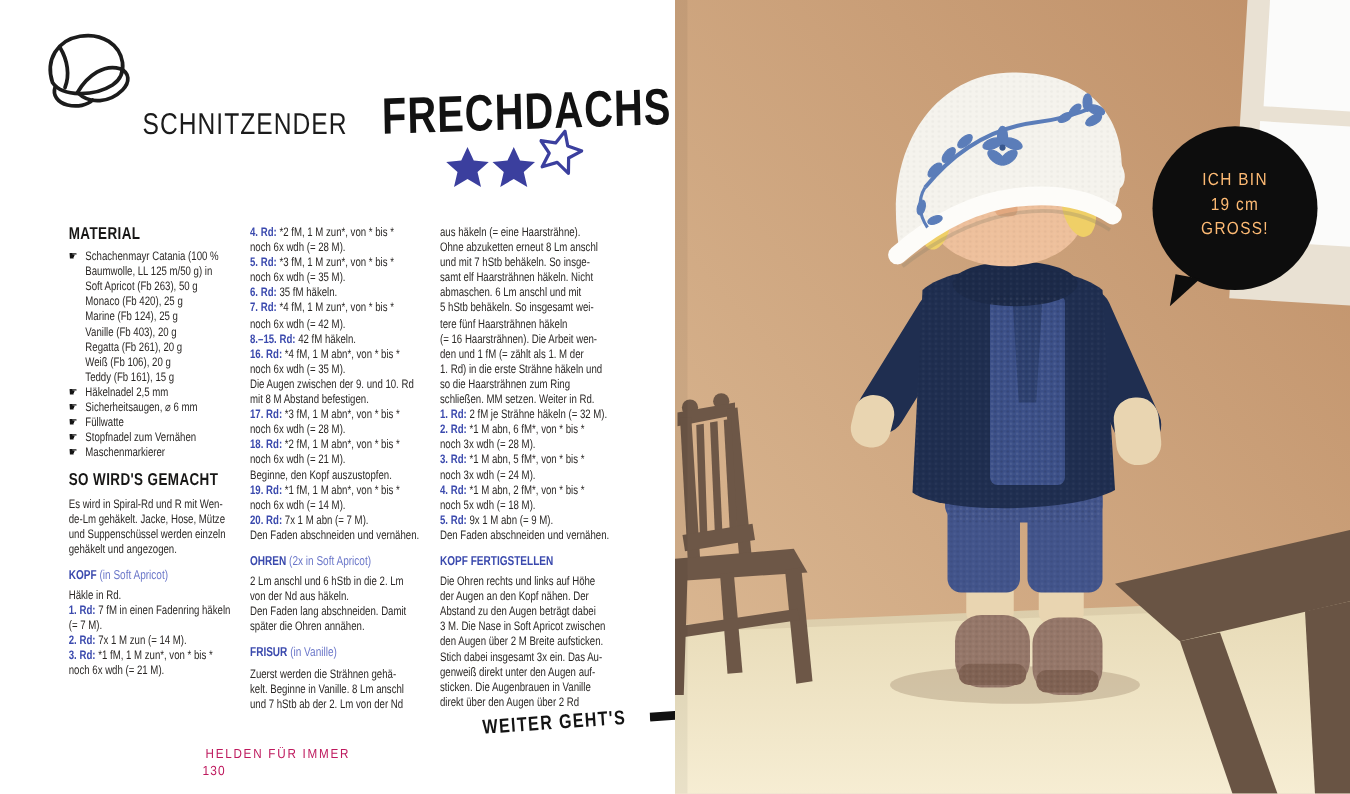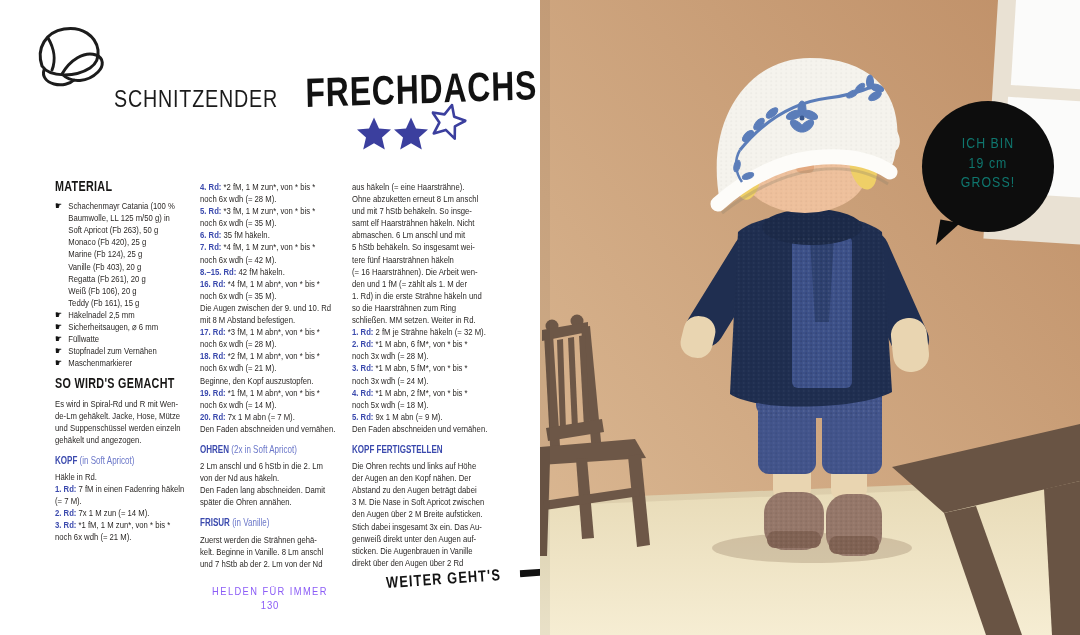--- a/index.html
+++ b/index.html
@@ -38,35 +38,35 @@
     margin:9px 0 7px;
   }
   .col .blk-heading:first-child{margin-top:0;}
   .blk-sub{margin:9px 0 4px;font-size:10.3px;white-space:nowrap;}
   .blk-sub .lbl{color:var(--accent,#3a49ad);font-weight:bold;}
   .blk-sub .par{color:var(--accent_light,#6b77c9);font-weight:500;}
   .blk-bullets{margin-bottom:1px;}
   .bullet-row{display:flex;}
   .bullet-ic{width:17px;flex:none;font-size:10px;line-height:12.1px;color:#141414;}
   
-  .footer{position:absolute;left:150px;top:585px;width:240px;text-align:center;color:#8b5cf6;}
+  .footer{position:absolute;left:150px;top:597px;width:240px;text-align:left;color:#be185d;}
   .footer-series{font-size:10.6px;letter-spacing:1.6px;transform:scaleX(.88);transform-origin:center;}
   .footer-page{font-size:10.6px;letter-spacing:1px;margin-top:2px;transform:scaleX(.9);}
   .continue{position:absolute;left:386px;top:566px;transform:rotate(-4deg);white-space:nowrap;}
   .continue .cl{
     display:inline-block;font-size:16px;font-weight:bold;letter-spacing:1.4px;color:#131313;
     transform:scaleX(.8);transform-origin:left center;vertical-align:middle;
   }
   .continue svg{vertical-align:middle;margin-left:-14px;}
   
   .photo{position:absolute;left:540px;top:0;width:540px;height:635px;}
   .photo > svg{position:absolute;left:0;top:0;}
   .bubble{
     position:absolute;left:382px;top:101px;width:132px;height:131px;border-radius:50%;
-    background:var(--bubble_black,#0d0d0d);text-align:center;color:#0f766e;
+    background:var(--bubble_black,#0d0d0d);text-align:center;color:#fdba74;
     padding-top:0;box-sizing:border-box;
   }
   .bubble::after{
     content:"";position:absolute;left:16px;bottom:-15px;width:0;height:0;
     border-top:26px solid var(--bubble_black,#0d0d0d);border-right:20px solid transparent;
     transform:rotate(10deg);
   }
   .bubble .bl{
     font-size:14px;line-height:19.5px;letter-spacing:1.2px;font-weight:500;
     transform:scaleX(.88);transform-origin:center;

